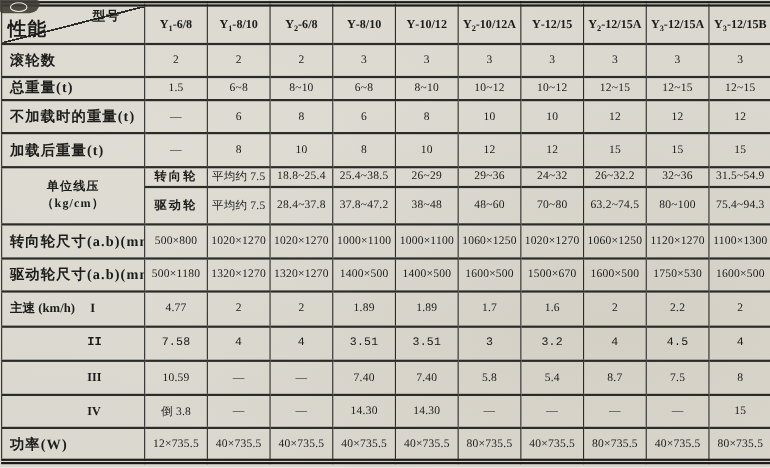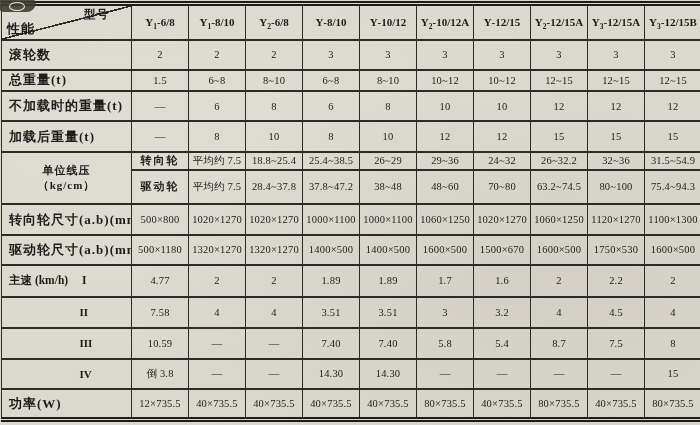--- a/index.html
+++ b/index.html
@@ -43,21 +43,21 @@
   td.corner-cell{padding:0;position:relative;}
   .corner-box{
     position:relative;width:100%;height:100%;
     background-image:linear-gradient(to bottom right,
       transparent calc(50% - 0.8px),
       #2b2b28 calc(50% - 0.8px),
       #2b2b28 calc(50% + 0.8px),
       transparent calc(50% + 0.8px));
   }
   .corner-model{position:absolute;top:1px;right:22px;font-weight:700;font-size:11.5px;letter-spacing:1px;}
-  .corner-perf{position:absolute;bottom:1px;left:5px;font-weight:700;font-size:13px;letter-spacing:1px;}
+  .corner-perf{position:absolute;bottom:1px;left:5px;font-weight:700;font-size:17px;letter-spacing:1px;}
   td.group-cell{font-weight:700;font-size:11px;letter-spacing:1px;line-height:1.35;}
   td.sub-cell{font-weight:700;font-size:11px;letter-spacing:2px;}
   td.speed-cell{text-align:left;padding-left:7px;font-weight:700;font-size:11.5px;}
   .speed-gear{display:inline-block;margin-left:14px;font-weight:700;}
   td.speed-cell-sub{text-align:left;padding:0;}
   .speed-gear-center{display:inline-block;margin-left:60%;font-weight:700;font-size:11px;}
   td.val{font-size:10.5px;letter-spacing:.2px;}
   .smudge{
     position:absolute;top:0;left:0;width:36px;height:12px;
     background:#403d35;border-radius:0 3px 9px 3px;opacity:.9;z-index:5;
@@ -221,21 +221,21 @@
           <td class="val">2</td>
           <td class="val">2</td>
           <td class="val">1.89</td>
           <td class="val">1.89</td>
           <td class="val">1.7</td>
           <td class="val">1.6</td>
           <td class="val">2</td>
           <td class="val">2.2</td>
           <td class="val">2</td>
         </tr>
-        <tr style="height: 30px;">
+        <tr style="height: 30px; font-family: Liberation Mono, monospace;">
           <td class="speed-cell-sub"><span class="speed-gear-center">II</span></td>
           <td class="val">7.58</td>
           <td class="val">4</td>
           <td class="val">4</td>
           <td class="val">3.51</td>
           <td class="val">3.51</td>
           <td class="val">3</td>
           <td class="val">3.2</td>
           <td class="val">4</td>
           <td class="val">4.5</td>

